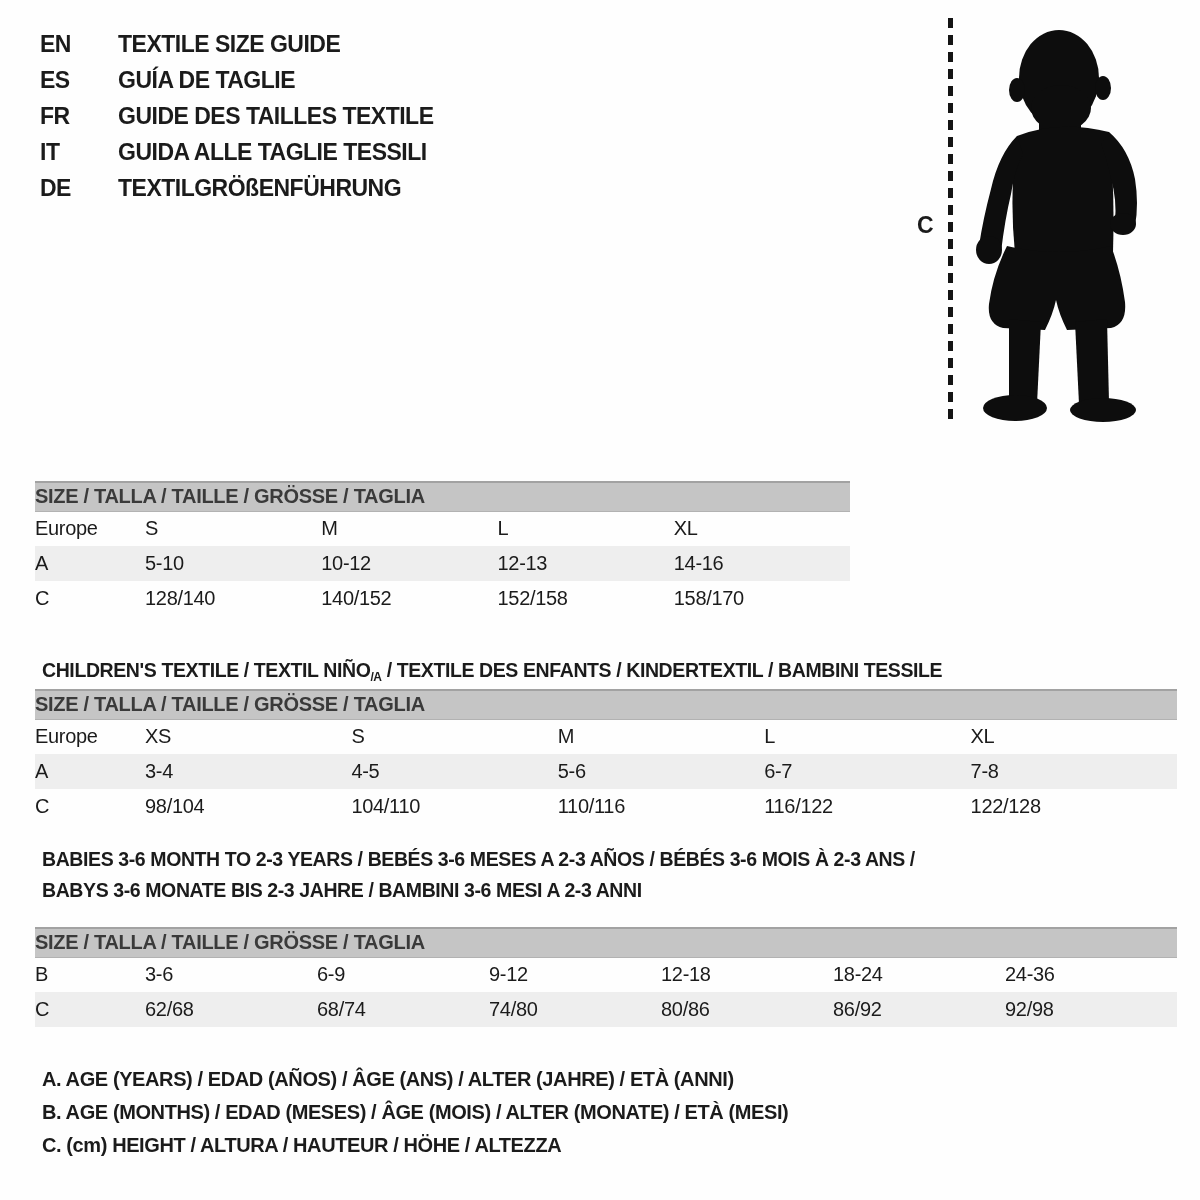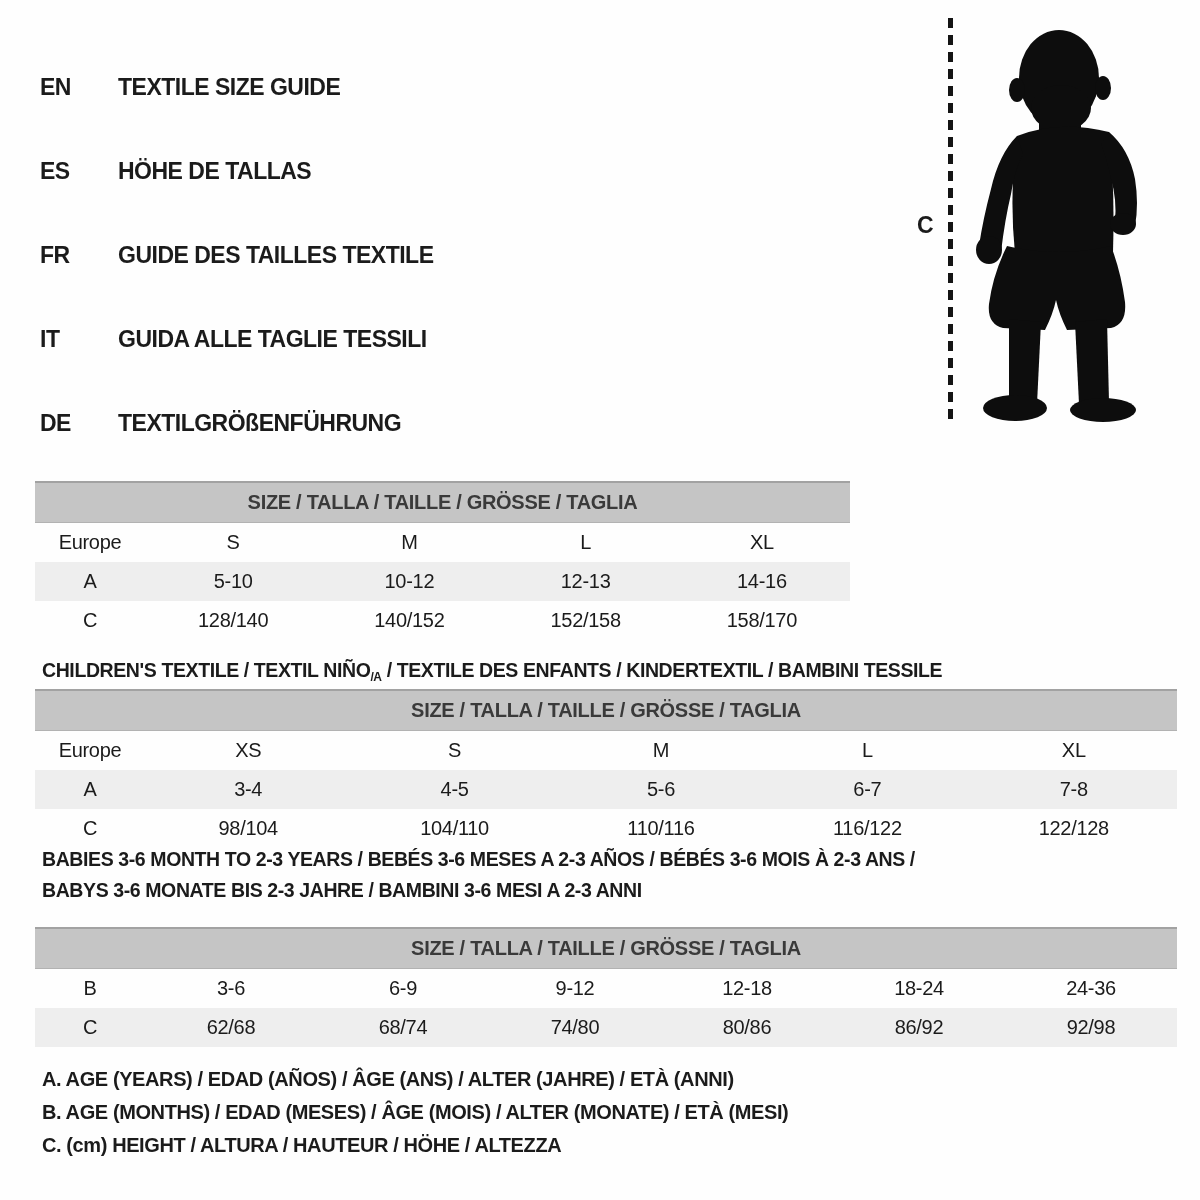--- a/index.html
+++ b/index.html
@@ -4,40 +4,40 @@
 <style>
   * { margin:0; padding:0; box-sizing:border-box; }
   html,body { background:#ffffff; }
   .page {
     position:relative; width:1200px; height:1200px; background:#fefefe;
     font-family:"Liberation Sans", sans-serif; color:#1b1b1b; overflow:hidden;
   }
 
   
   .lang-list { position:absolute; left:40px; top:26px; }
-  .lang-row { display:flex; height:36px; align-items:flex-start;margin-top:48px; }
+  .lang-row { display:flex; height:36px; align-items:center; }
   .lang-code { width:78px; font-size:23px; font-weight:700; letter-spacing:-0.5px; }
   .lang-label { font-size:23px; font-weight:700; letter-spacing:-0.5px; }
 
   
   .figure-area { position:absolute; left:905px; top:12px; width:270px; height:415px; }
   .dashed-line {
     position:absolute; left:43px; top:6px; width:5px; height:402px;
     background:repeating-linear-gradient(to bottom, #141414 0 10px, transparent 10px 17px);
   }
   .measure-label { position:absolute; left:12px; top:200px; font-size:23px; font-weight:700; }
   .figure-svg { position:absolute; left:58px; top:2px; }
 
   
   .sec-title { position:absolute; left:42px; font-size:19.5px; font-weight:700; letter-spacing:-0.4px; white-space:nowrap; }
   .subscript { font-size:12px; vertical-align:-4px; font-weight:700; }
 
   
   table.size-table { position:absolute; left:35px; border-collapse:collapse; table-layout:fixed; }
-  table.size-table td { padding:8px; text-align:center; font-size:20px; letter-spacing:-0.3px; white-space:nowrap; }
+  table.size-table td { padding:0; text-align:left; font-size:20px; letter-spacing:-0.3px; white-space:nowrap; }
   .bar-row td {
     background:#c5c5c5; border-top:2px solid #a2a2a2; border-bottom:1px solid #b2b2b2;
     height:29px; text-align:left; padding-left:7px;
     font-size:19px; font-weight:700; color:#3a3a3a; letter-spacing:-0.4px;
   }
   .size-row td { height:35px; }
   .data-row td { height:35px; }
   .shaded td { background:#eeeeee; }
   td.lab { text-align:left; padding-left:7px; }
   .w-junior { width:815px; }
@@ -53,21 +53,21 @@
 
 <div class="page">
 
   <div class="lang-list">
     <div class="lang-row">
       <span class="lang-code">EN</span>
       <span class="lang-label">TEXTILE SIZE GUIDE</span>
     </div>
     <div class="lang-row">
       <span class="lang-code">ES</span>
-      <span class="lang-label">HÖHE DE TALLAS</span>
+      <span class="lang-label">GUÍA DE TAGLIE</span>
     </div>
     <div class="lang-row">
       <span class="lang-code">FR</span>
       <span class="lang-label">GUIDE DES TAILLES TEXTILE</span>
     </div>
     <div class="lang-row">
       <span class="lang-code">IT</span>
       <span class="lang-label">GUIDA ALLE TAGLIE TESSILI</span>
     </div>
     <div class="lang-row">

